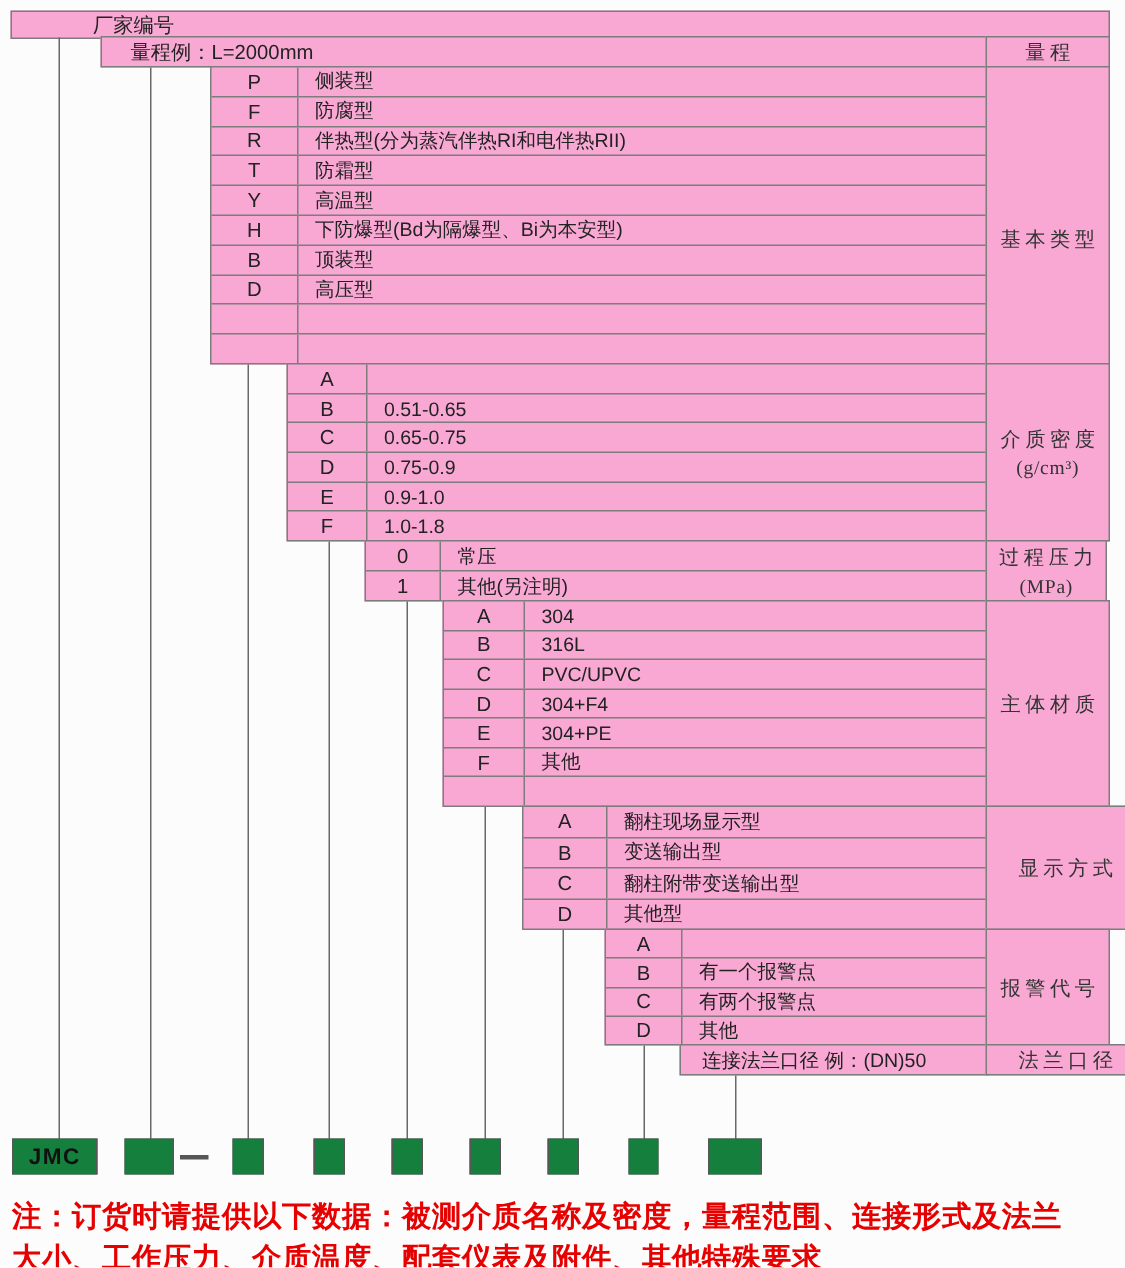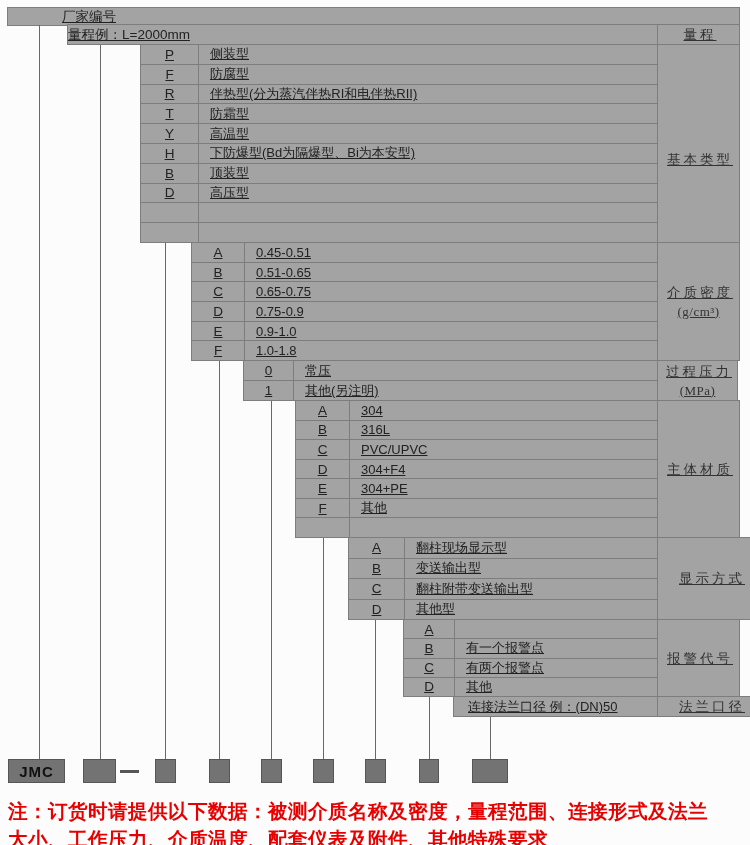--- a/index.html
+++ b/index.html
@@ -2,52 +2,52 @@
 <html><head>
 <meta charset="utf-8">
 <style>
   html,body{margin:0;padding:0;background:#ffffff;}
   #canvas{
     position:relative;width:750px;height:845px;background:#fcfcfc;
     font-family:"Liberation Sans","DejaVu Sans",sans-serif;color:#222;
     overflow:hidden;
   }
   .abs{position:absolute;box-sizing:border-box;}
-  .tbox{border:1px solid #7d7d7d;background:#a3a3a3;text-decoration:underline;}
+  .tbox{border:1px solid #7d7d7d;background:#f9a8d4;}
   .hdr-row{display:flex;align-items:center;font-size:13.5px;}
   .sec{display:flex;flex-direction:column;}
   .sec-row{flex:1;display:flex;min-height:0;}
   .sec-row + .sec-row{border-top:1px solid #7d7d7d;}
   .code-cell{display:flex;align-items:center;justify-content:center;
     border-right:1px solid #7d7d7d;font-size:13.5px;}
   .desc-cell{flex:1;display:flex;align-items:center;padding-left:11px;
     font-size:13px;white-space:nowrap;overflow:hidden;}
   .label-cell{display:flex;flex-direction:column;align-items:center;justify-content:center;
     font-family:"Liberation Serif","DejaVu Serif",serif;font-size:13.5px;color:#333;
     text-align:center;line-height:19px;}
   .label-line{letter-spacing:3px;text-indent:3px;white-space:nowrap;}
   .label-sub{letter-spacing:0.5px;font-size:13px;}
   .vline{position:absolute;width:1.5px;background:#686868;}
-  .model-box{position:absolute;box-sizing:border-box;border:1.5px solid #565656;background:#737373;
+  .model-box{position:absolute;box-sizing:border-box;border:1.5px solid #565656;background:#15803d;
     display:flex;align-items:center;justify-content:center;}
   #jmc-box{font-weight:bold;font-size:15px;letter-spacing:1px;color:#111;}
   #dash{position:absolute;height:2.5px;background:#565656;}
   #note{position:absolute;font-weight:bold;font-size:19.5px;line-height:27.5px;
     letter-spacing:0.5px;white-space:nowrap;}
 </style>
 </head>
 <body>
 
 <div id="canvas">
 
   <div class="abs tbox hdr-row" id="row-factory" style="left:7px;top:7px;width:733px;height:19px;padding-left:54px;">
     <span>厂家编号</span>
   </div>
 
-  <div class="abs tbox hdr-row" id="row-range" style="left:67px;top:24px;width:592px;height:21px;padding-left:0;">
+  <div class="abs tbox hdr-row" id="row-range" style="left:67px;top:24px;width:592px;height:21px;padding-left:19px;">
     <span>量程例：L=2000mm</span>
   </div>
   <div class="abs tbox label-cell" style="left:657px;top:24px;width:83px;height:21px;">
     <span class="label-line">量程</span>
   </div>
 
   <div id="tables">
       <div class="abs tbox sec" style="left: 140px; top: 44px; width: 519px; height: 199px;">
         <div class="sec-row">
           <div class="code-cell" style="width: 57px;">P</div>
@@ -89,21 +89,20 @@
           <div class="code-cell" style="width: 57px;"></div>
           <div class="desc-cell"></div>
         </div>
       </div>
       <div class="abs tbox label-cell" style="left: 657px; top: 44px; width: 83px; height: 199px;">
         <div class="label-line" style="transform: translateY(16px);">基本类型</div>
       </div>
       <div class="abs tbox sec" style="left: 191px; top: 242px; width: 468px; height: 119px;">
         <div class="sec-row">
           <div class="code-cell" style="width: 52px;">A</div>
-          <div class="desc-cell">0.45-0.51</div>
         </div>
         <div class="sec-row">
           <div class="code-cell" style="width: 52px;">B</div>
           <div class="desc-cell">0.51-0.65</div>
         </div>
         <div class="sec-row">
           <div class="code-cell" style="width: 52px;">C</div>
           <div class="desc-cell">0.65-0.75</div>
         </div>
         <div class="sec-row">

